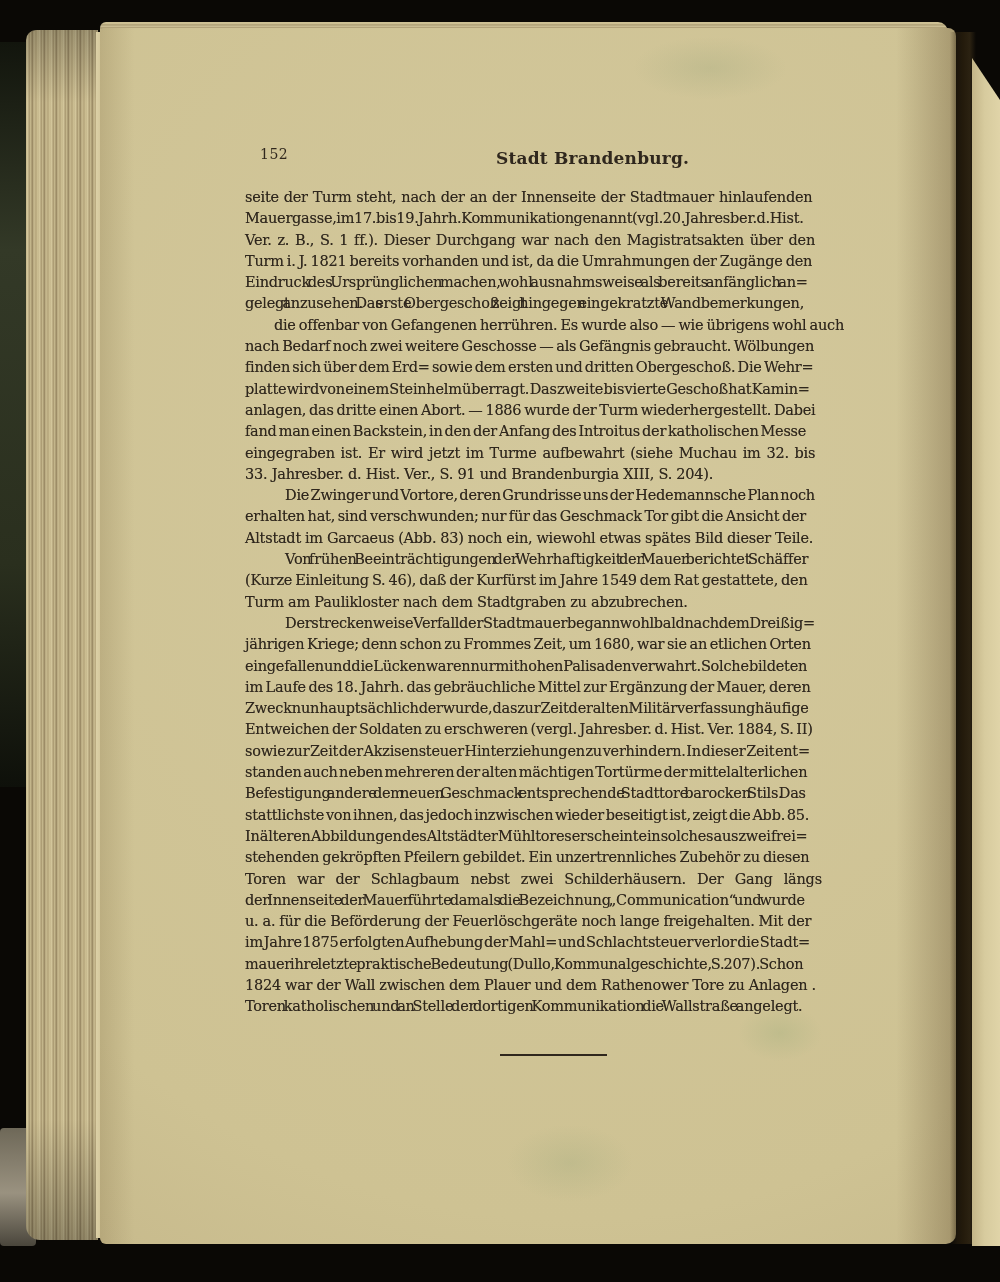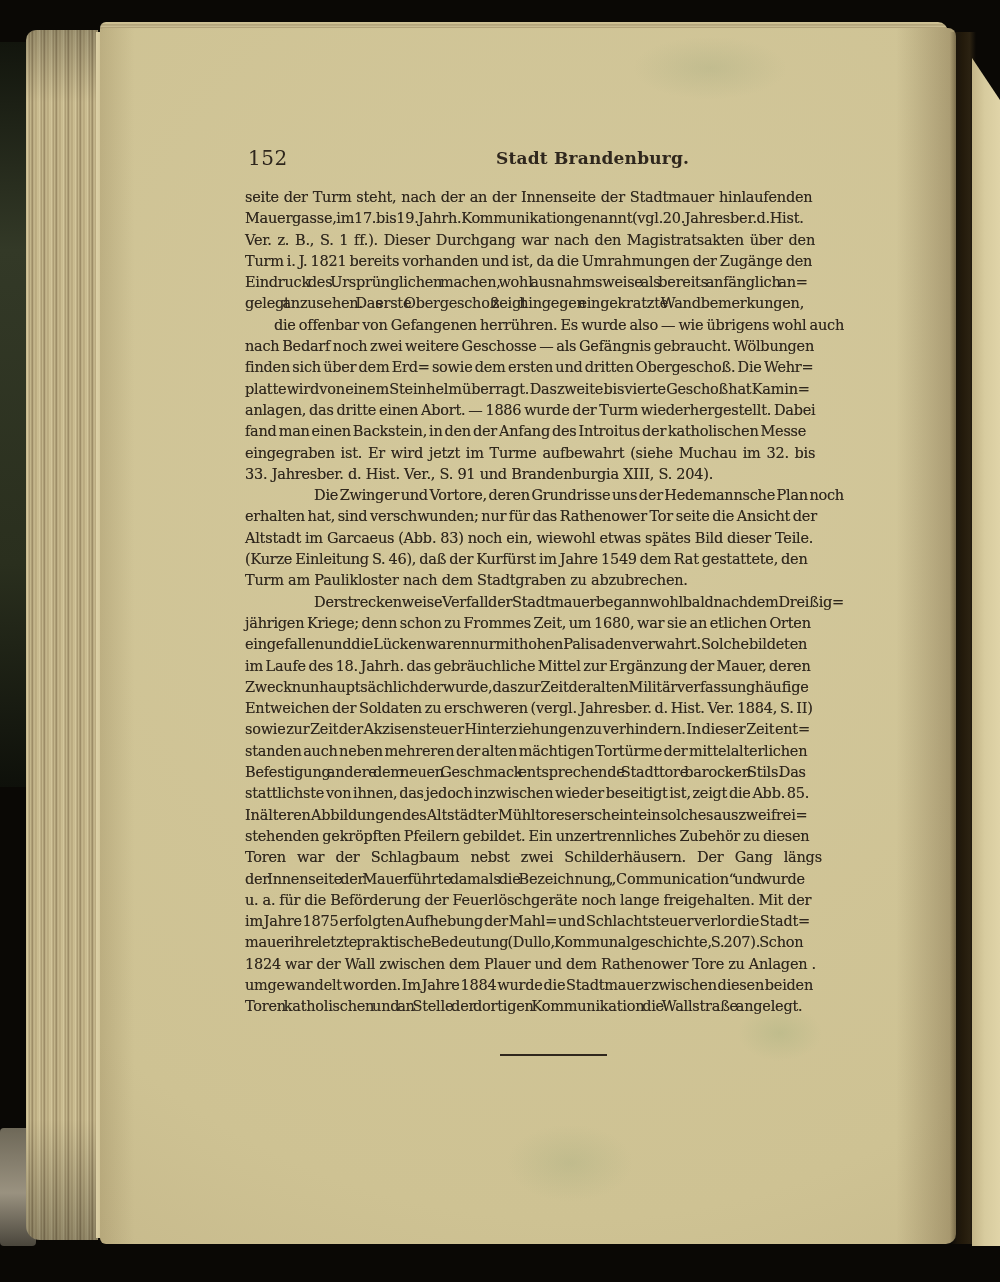--- a/index.html
+++ b/index.html
@@ -76,39 +76,39 @@
   }
   
   .facing-page{
     position:absolute;left:972px;top:58px;width:28px;height:1188px;
     background:linear-gradient(90deg,#c3b588 0%,var(--facing-paper) 45%,#e0d4a8 100%);
     clip-path:polygon(0 0,100% 42px,100% 100%,0 100%);
   }
 
   
   .page-number{
-    position:absolute;left:248px;top:146px;
-    font-size:20px;font-weight:400;letter-spacing:.5px;color:var(--ink);
+    position:absolute;left:260px;top:146px;
+    font-size:14px;font-weight:400;letter-spacing:.5px;color:var(--ink);
   }
   .running-title{
     position:absolute;left:496px;top:148px;
     font-size:17px;font-weight:700;color:var(--ink);letter-spacing:.2px;
   }
   .body-text{
     position:absolute;left:245px;top:187px;width:628px;
     color:var(--ink);
     font-size:14.5px;font-weight:400;letter-spacing:-0.25px;
     text-shadow:0 0 .4px rgba(47,39,29,.55);
   }
   .para{margin:0;}
   .tline{
     height:21.3px;line-height:21.3px;
     white-space:nowrap;overflow:visible;
   }
-  .tline.indent{padding-left:40px;text-align:center;}
+  .tline.indent{padding-left:40px;}
   .section-divider{
     position:absolute;left:500px;top:1054px;width:107px;height:2px;
     background:var(--ink);
   }
 </style>
 </head>
 <body>
 
 <div id="scene">
   <div class="left-cover"></div>
@@ -135,24 +135,25 @@
         <div class="tline just" style="word-spacing: -1.64062px;"><span>nach Bedarf noch zwei weitere Geschosse — als Gefängnis gebraucht. Wölbungen</span></div>
         <div class="tline just" style="word-spacing: -2.08073px;"><span>finden sich über dem Erd= sowie dem ersten und dritten Obergeschoß. Die Wehr=</span></div>
         <div class="tline just" style="word-spacing: -3.96484px;"><span>platte wird von einem Steinhelm überragt. Das zweite bis vierte Geschoß hat Kamin=</span></div>
         <div class="tline just" style="word-spacing: -1.47585px;"><span>anlagen, das dritte einen Abort. — 1886 wurde der Turm wiederhergestellt. Dabei</span></div>
         <div class="tline just" style="word-spacing: -2.35677px;"><span>fand man einen Backstein, in den der Anfang des Introitus der katholischen Messe</span></div>
         <div class="tline just" style="word-spacing: 1.48307px;"><span>eingegraben ist. Er wird jetzt im Turme aufbewahrt (siehe Muchau im 32. bis</span></div>
         <div class="tline"><span>33. Jahresber. d. Hist. Ver., S. 91 und Brandenburgia XIII, S. 204).</span></div>
       </div>
       <div class="para">
         <div class="tline indent just" style="word-spacing: -2.84219px;"><span>Die Zwinger und Vortore, deren Grundrisse uns der Hedemannsche Plan noch</span></div>
-        <div class="tline just" style="word-spacing: -1.66797px;"><span>erhalten hat, sind verschwunden; nur für das Rathenower Tor seite die Ansicht der</span></div>
+        <div class="tline just" style="word-spacing: -1.66797px;"><span>erhalten hat, sind verschwunden; nur für das Geschmack Tor gibt die Ansicht der</span></div>
         <div class="tline" style="word-spacing: -0.338542px;"><span>Altstadt im Garcaeus (Abb. 83) noch ein, wiewohl etwas spätes Bild dieser Teile.</span></div>
       </div>
       <div class="para">
+        <div class="tline indent just" style="word-spacing: -6.70508px;"><span>Von frühen Beeinträchtigungen der Wehrhaftigkeit der Mauer berichtet Schäffer</span></div>
         <div class="tline just" style="word-spacing: -1.32692px;"><span>(Kurze Einleitung S. 46), daß der Kurfürst im Jahre 1549 dem Rat gestattete, den</span></div>
         <div class="tline"><span>Turm am Paulikloster nach dem Stadtgraben zu abzubrechen.</span></div>
       </div>
       <div class="para">
         <div class="tline indent just" style="word-spacing: -4.52813px;"><span>Der streckenweise Verfall der Stadtmauer begann wohl bald nach dem Dreißig=</span></div>
         <div class="tline just" style="word-spacing: -1.67188px;"><span>jährigen Kriege; denn schon zu Frommes Zeit, um 1680, war sie an etlichen Orten</span></div>
         <div class="tline just" style="word-spacing: -4.21591px;"><span>eingefallen und die Lücken waren nur mit hohen Palisaden verwahrt. Solche bildeten</span></div>
         <div class="tline just" style="word-spacing: -1.73047px;"><span>im Laufe des 18. Jahrh. das gebräuchliche Mittel zur Ergänzung der Mauer, deren</span></div>
         <div class="tline just" style="word-spacing: -4.28835px;"><span>Zweck nun hauptsächlich der wurde, das zur Zeit der alten Militärverfassung häufige</span></div>
         <div class="tline just" style="word-spacing: -1.53776px;"><span>Entweichen der Soldaten zu erschweren (vergl. Jahresber. d. Hist. Ver. 1884, S. II)</span></div>
@@ -161,19 +162,18 @@
         <div class="tline just" style="word-spacing: -8.12326px;"><span>Befestigung andere dem neuen Geschmack entsprechende Stadttore barocken Stils. Das</span></div>
         <div class="tline just" style="word-spacing: -2.63411px;"><span>stattlichste von ihnen, das jedoch inzwischen wieder beseitigt ist, zeigt die Abb. 85.</span></div>
         <div class="tline just" style="word-spacing: -4.07386px;"><span>In älteren Abbildungen des Altstädter Mühltores erscheint ein solches aus zwei frei=</span></div>
         <div class="tline just" style="word-spacing: -1.10156px;"><span>stehenden gekröpften Pfeilern gebildet. Ein unzertrennliches Zubehör zu diesen</span></div>
         <div class="tline just" style="word-spacing: 6.82812px;"><span>Toren war der Schlagbaum nebst zwei Schilderhäusern. Der Gang längs</span></div>
         <div class="tline just" style="word-spacing: -6.21563px;"><span>der Innenseite der Mauer führte damals die Bezeichnung „Communication“ und wurde</span></div>
         <div class="tline just" style="word-spacing: -0.284091px;"><span>u. a. für die Beförderung der Feuerlöschgeräte noch lange freigehalten. Mit der</span></div>
         <div class="tline just" style="word-spacing: -3.56108px;"><span>im Jahre 1875 erfolgten Aufhebung der Mahl= und Schlachtsteuer verlor die Stadt=</span></div>
         <div class="tline just" style="word-spacing: -5.29514px;"><span>mauer ihre letzte praktische Bedeutung (Dullo, Kommunalgeschichte, S. 207). Schon</span></div>
         <div class="tline just" style="word-spacing: -0.209135px;"><span>1824 war der Wall zwischen dem Plauer und dem Rathenower Tore zu Anlagen .</span></div>
-        <div class="tline just" style="word-spacing: -3.49219px;"><span>umgewandelt worden. Im Jahre 1884 wurde die Stadtmauer zwischen diesen beiden</span></div>
         <div class="tline just" style="word-spacing: -6.47344px;"><span>Toren katholischen und an Stelle der dortigen Kommunikation die Wallstraße angelegt.</span></div>
       </div>
     </div>
 
   <div class="section-divider"></div>
 </div>
 
 </body></html>

